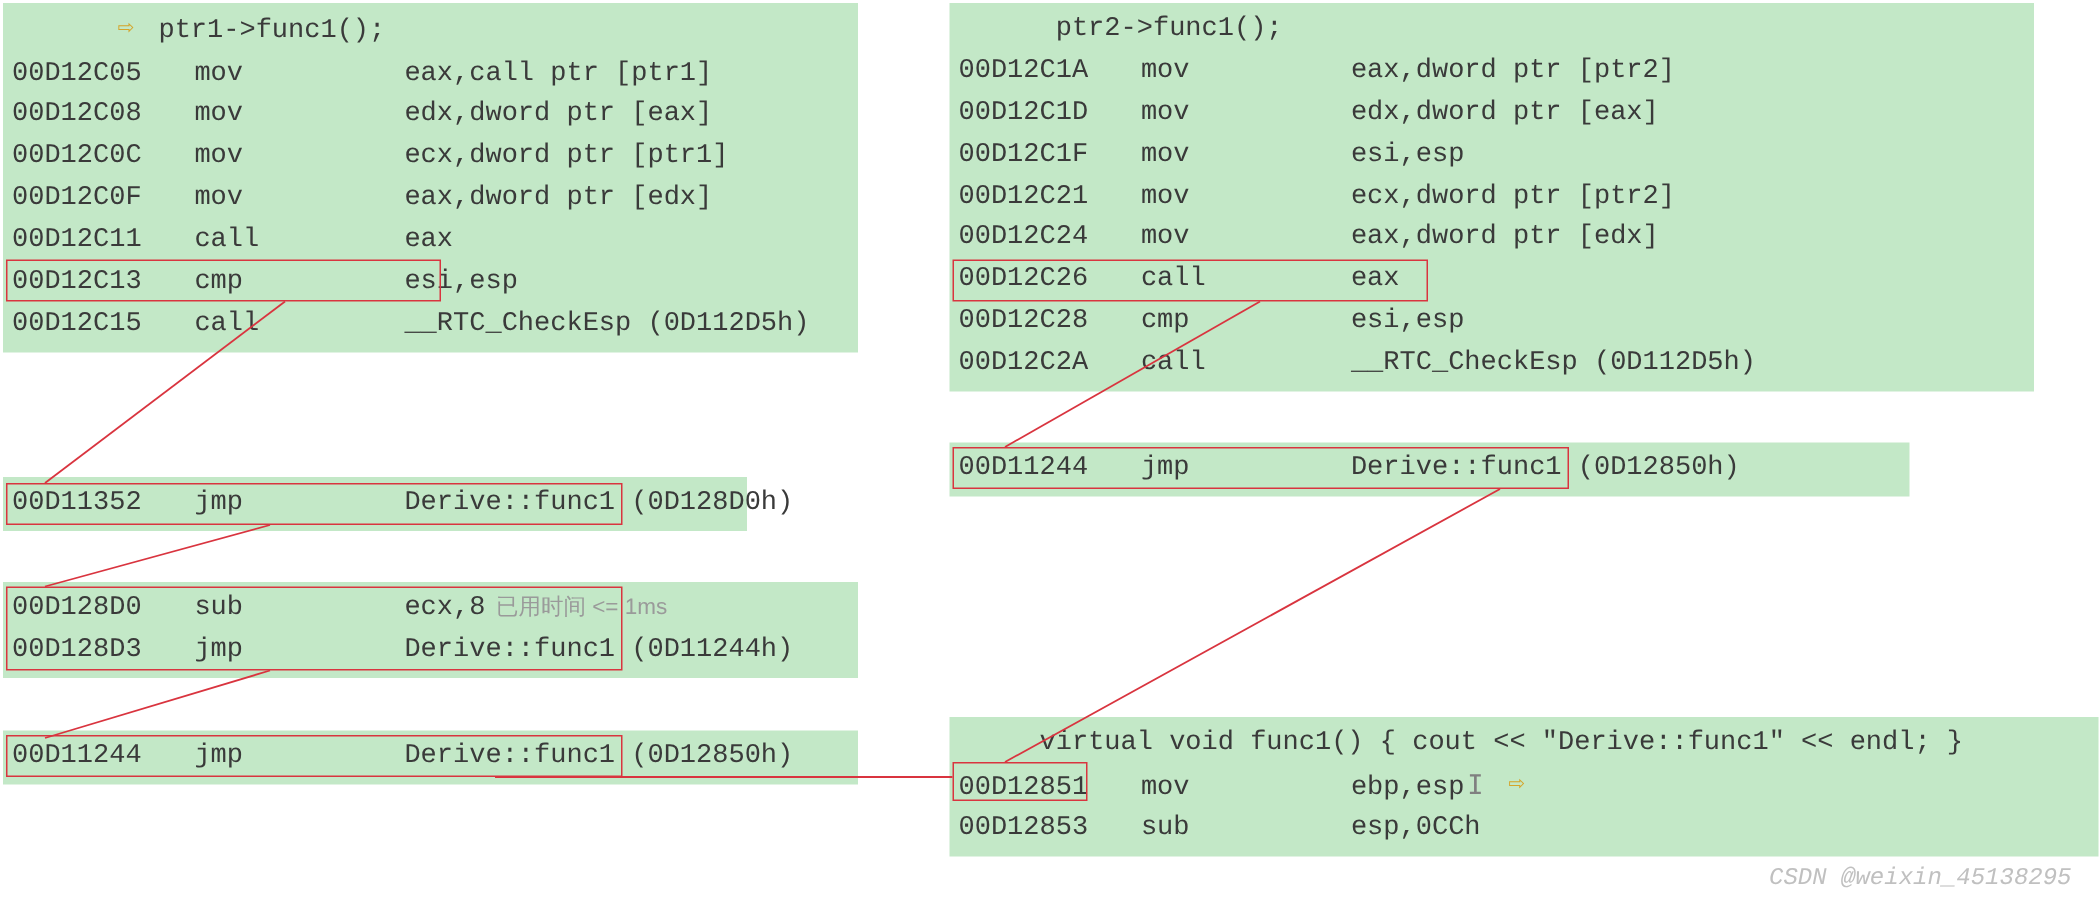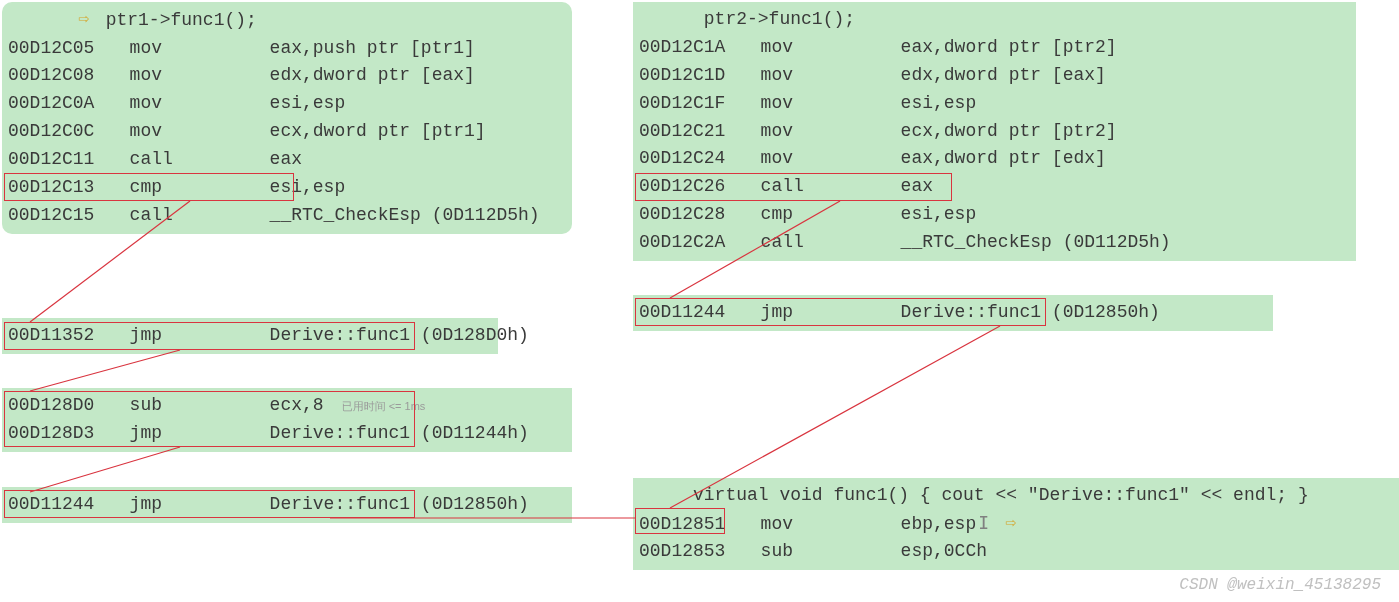--- a/index.html
+++ b/index.html
@@ -30,24 +30,24 @@
     text-align: center;
     vertical-align: middle;
   }
   .redbox {
     position: absolute;
     border: 1.5px solid #d9343f;
     pointer-events: none;
   }
   .hint {
     color: #9a9a9a;
-    font-size: 11px;
+    font-size: 15px;
     font-family: sans-serif;
     display: inline-block;
-    margin-left: 18px;
+    margin-left: 7px;
   }
   svg.lines {
     position: absolute;
     left: 0; top: 0;
     width: 1399px; height: 602px;
     pointer-events: none;
   }
   svg.lines line { stroke: #d9343f; stroke-width: 1.2; }
   .watermark {
     position: absolute;
@@ -60,26 +60,26 @@
   }
   .cursor-icon {
     color: #808080;
     display: inline-block;
     margin-left: 2px;
   }
 </style>
 </head>
 <body>
 
-<div class="code-block" style="left:2px; top:2px; width:570px;border-radius:10px;">
+<div class="code-block" style="left:2px; top:2px; width:570px;">
   <div class="row"><span>      </span><span class="arrow-icon">⇨</span> <span>ptr1-&gt;func1();</span></div>
-  <div class="row"><span class="addr">00D12C05</span>  <span class="mnem">mov</span><span class="op">eax,push ptr [ptr1]</span></div>
+  <div class="row"><span class="addr">00D12C05</span>  <span class="mnem">mov</span><span class="op">eax,call ptr [ptr1]</span></div>
   <div class="row"><span class="addr">00D12C08</span>  <span class="mnem">mov</span><span class="op">edx,dword ptr [eax]</span></div>
-  <div class="row"><span class="addr">00D12C0A</span>  <span class="mnem">mov</span><span class="op">esi,esp</span></div>
   <div class="row"><span class="addr">00D12C0C</span>  <span class="mnem">mov</span><span class="op">ecx,dword ptr [ptr1]</span></div>
+  <div class="row"><span class="addr">00D12C0F</span>  <span class="mnem">mov</span><span class="op">eax,dword ptr [edx]</span></div>
   <div class="row"><span class="addr">00D12C11</span>  <span class="mnem">call</span><span class="op">eax</span></div>
   <div class="row"><span class="addr">00D12C13</span>  <span class="mnem">cmp</span><span class="op">esi,esp</span></div>
   <div class="row"><span class="addr">00D12C15</span>  <span class="mnem">call</span><span class="op">__RTC_CheckEsp (0D112D5h)</span></div>
 </div>
 
 <div class="code-block" style="left:2px; top:318px; width:496px;">
   <div class="row"><span class="addr">00D11352</span>  <span class="mnem">jmp</span><span class="op">Derive::func1 (0D128D0h)</span></div>
 </div>
 
 <div class="code-block" style="left:2px; top:388px; width:570px;">

